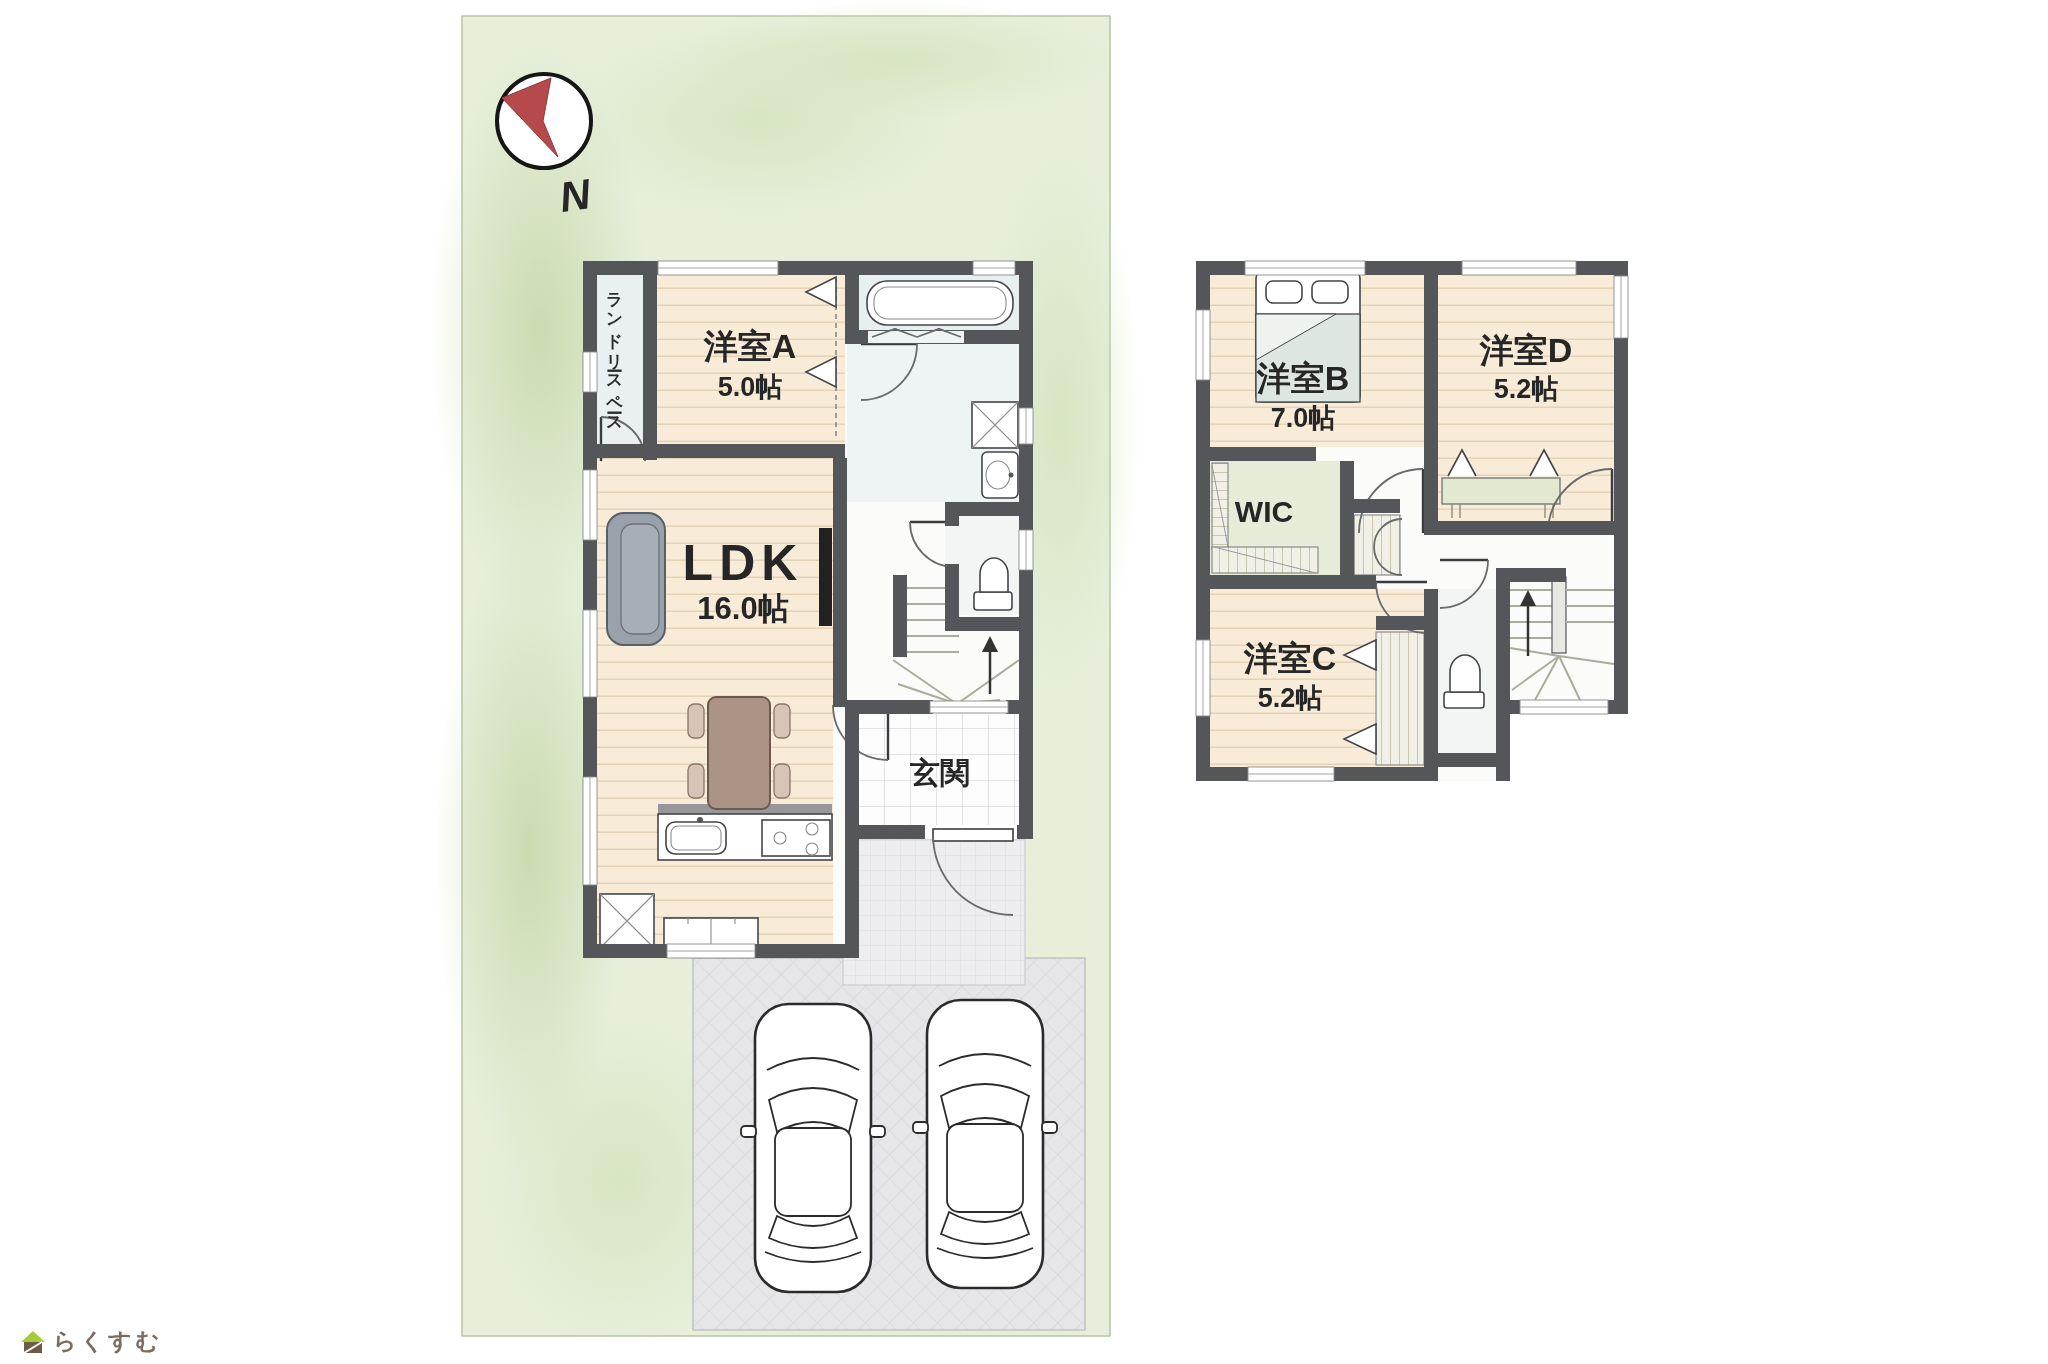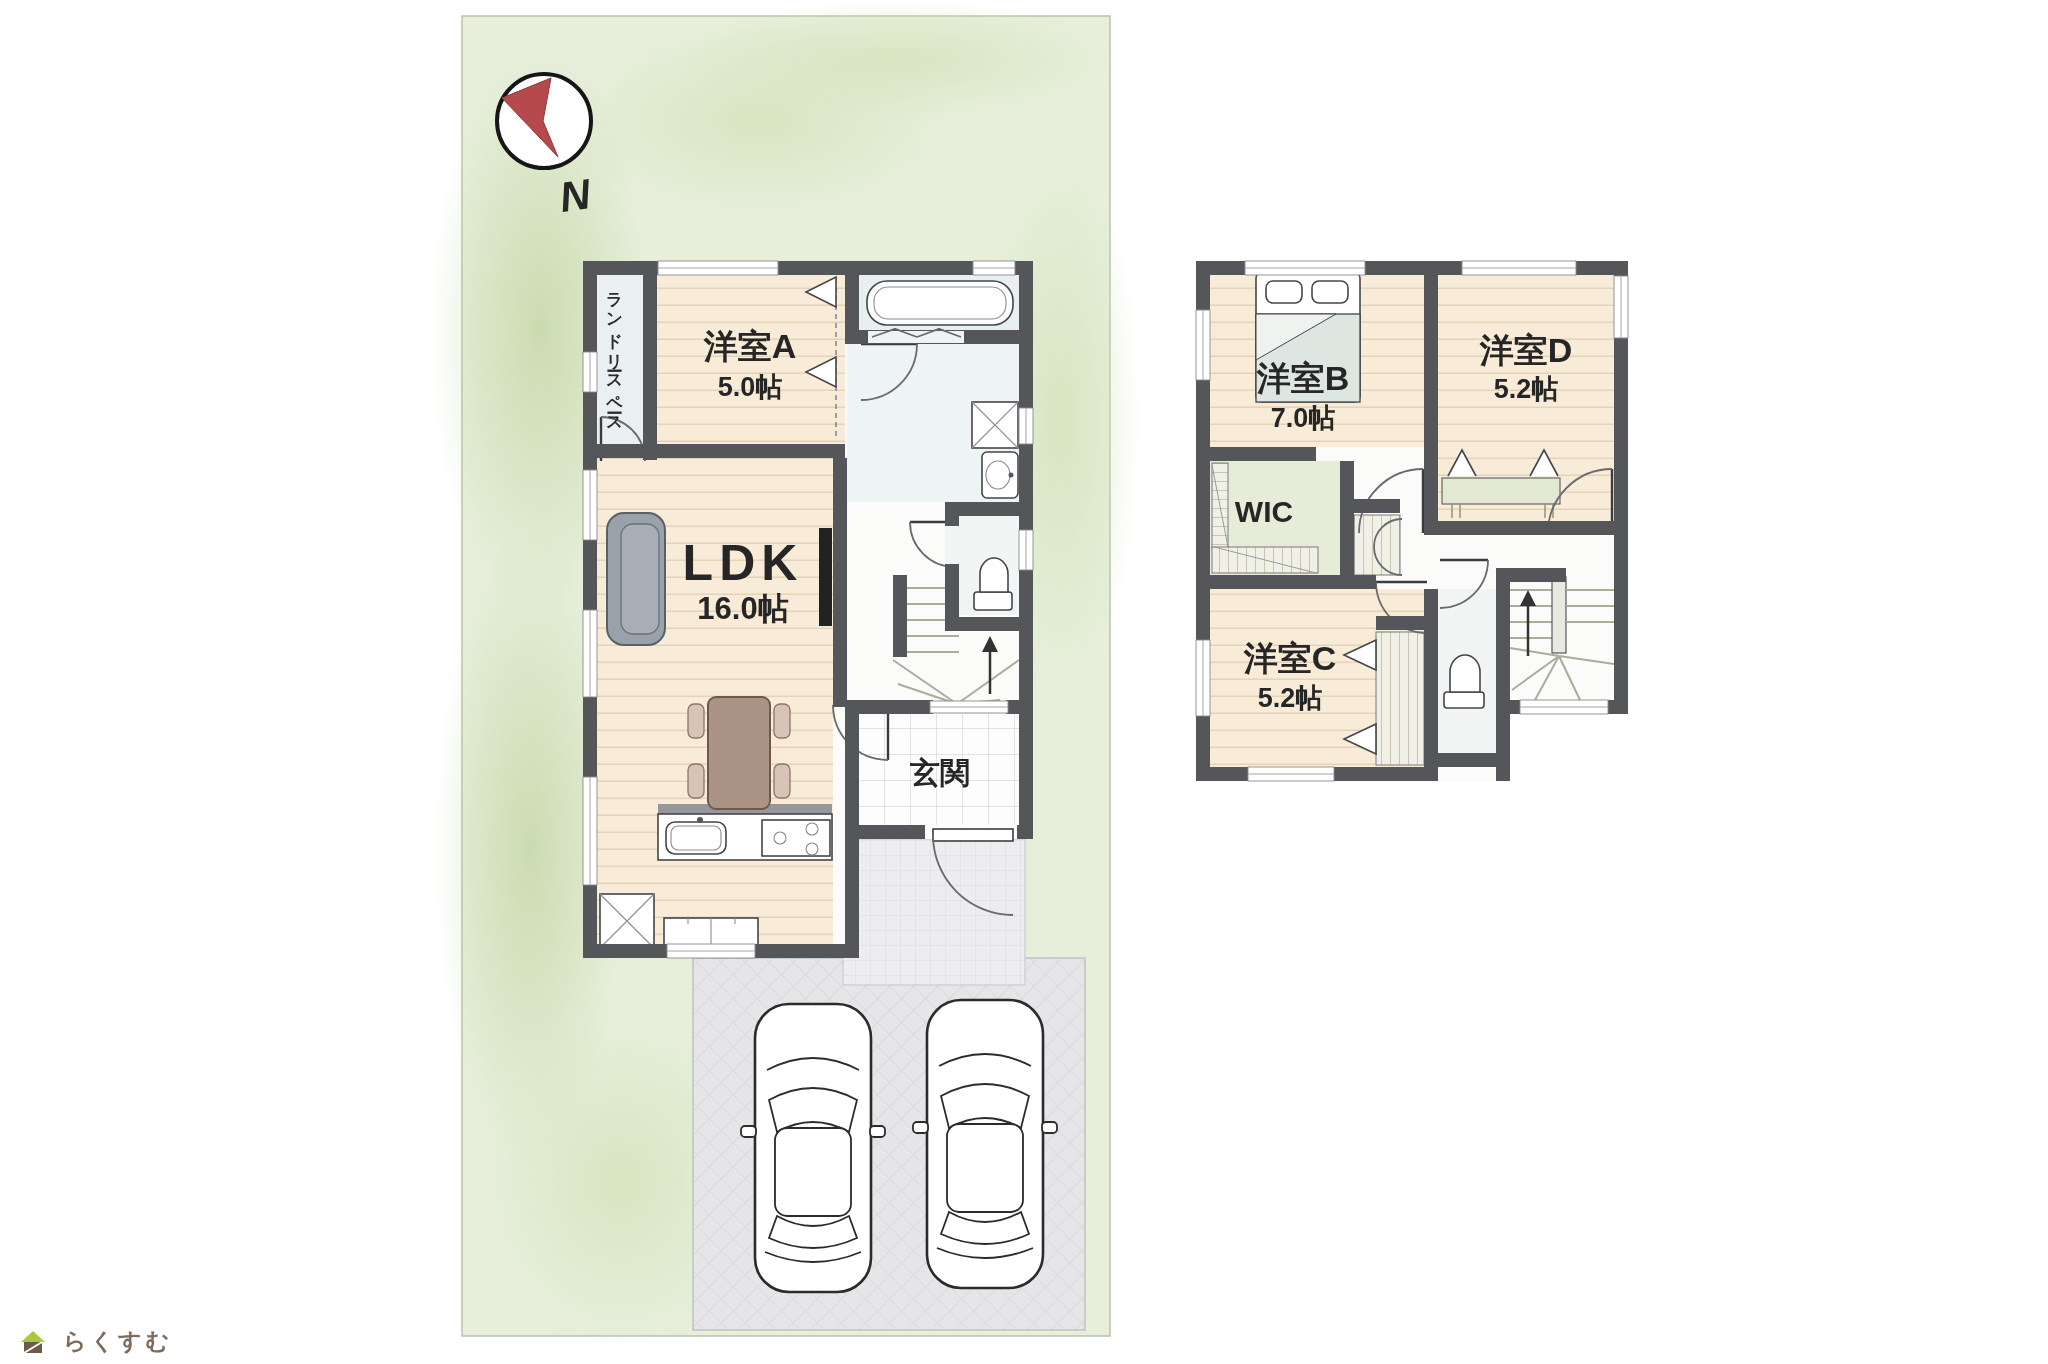--- a/index.html
+++ b/index.html
@@ -15,21 +15,21 @@
   .ldk{font-size:50px;font-weight:700;letter-spacing:6px;text-anchor:middle;}
   .midlab{font-size:30px;font-weight:600;text-anchor:middle;}
   .arc{fill:none;stroke:#6a6a6e;stroke-width:1.8;}
   .leaf{stroke:#3c3c40;stroke-width:2.4;}
   .tread{stroke:#a9ad9b;stroke-width:2;fill:none;}
   .fx{fill:#ffffff;stroke:#44454a;stroke-width:1.6;}
   .fxl{fill:none;stroke:#8a8b90;stroke-width:1.1;}
   .xmark{stroke:#8d8d92;stroke-width:1.1;fill:none;}
   #laundry-label{position:absolute;left:604px;top:281px;writing-mode:vertical-rl;
                  font-size:16.5px;letter-spacing:1.5px;font-weight:600;color:#2b2b2b;}
-  #logo{position:absolute;left:20px;top:1326px;display:flex;align-items:center;gap:17px;text-align:center;}
+  #logo{position:absolute;left:20px;top:1326px;display:flex;align-items:center;gap:7px;text-align:center;}
   #logo span{font-size:23px;letter-spacing:4px;color:#7d6c5b;font-weight:700;}
   #n-label{font-size:42px;font-weight:700;font-style:italic;}
 </style>
 </head>
 <body>
 
 <div id="canvas">
 <svg id="plan-svg" width="2048" height="1364" viewBox="0 0 2048 1364">
   <defs>
     <pattern id="plank" width="60" height="17" patternUnits="userSpaceOnUse">

